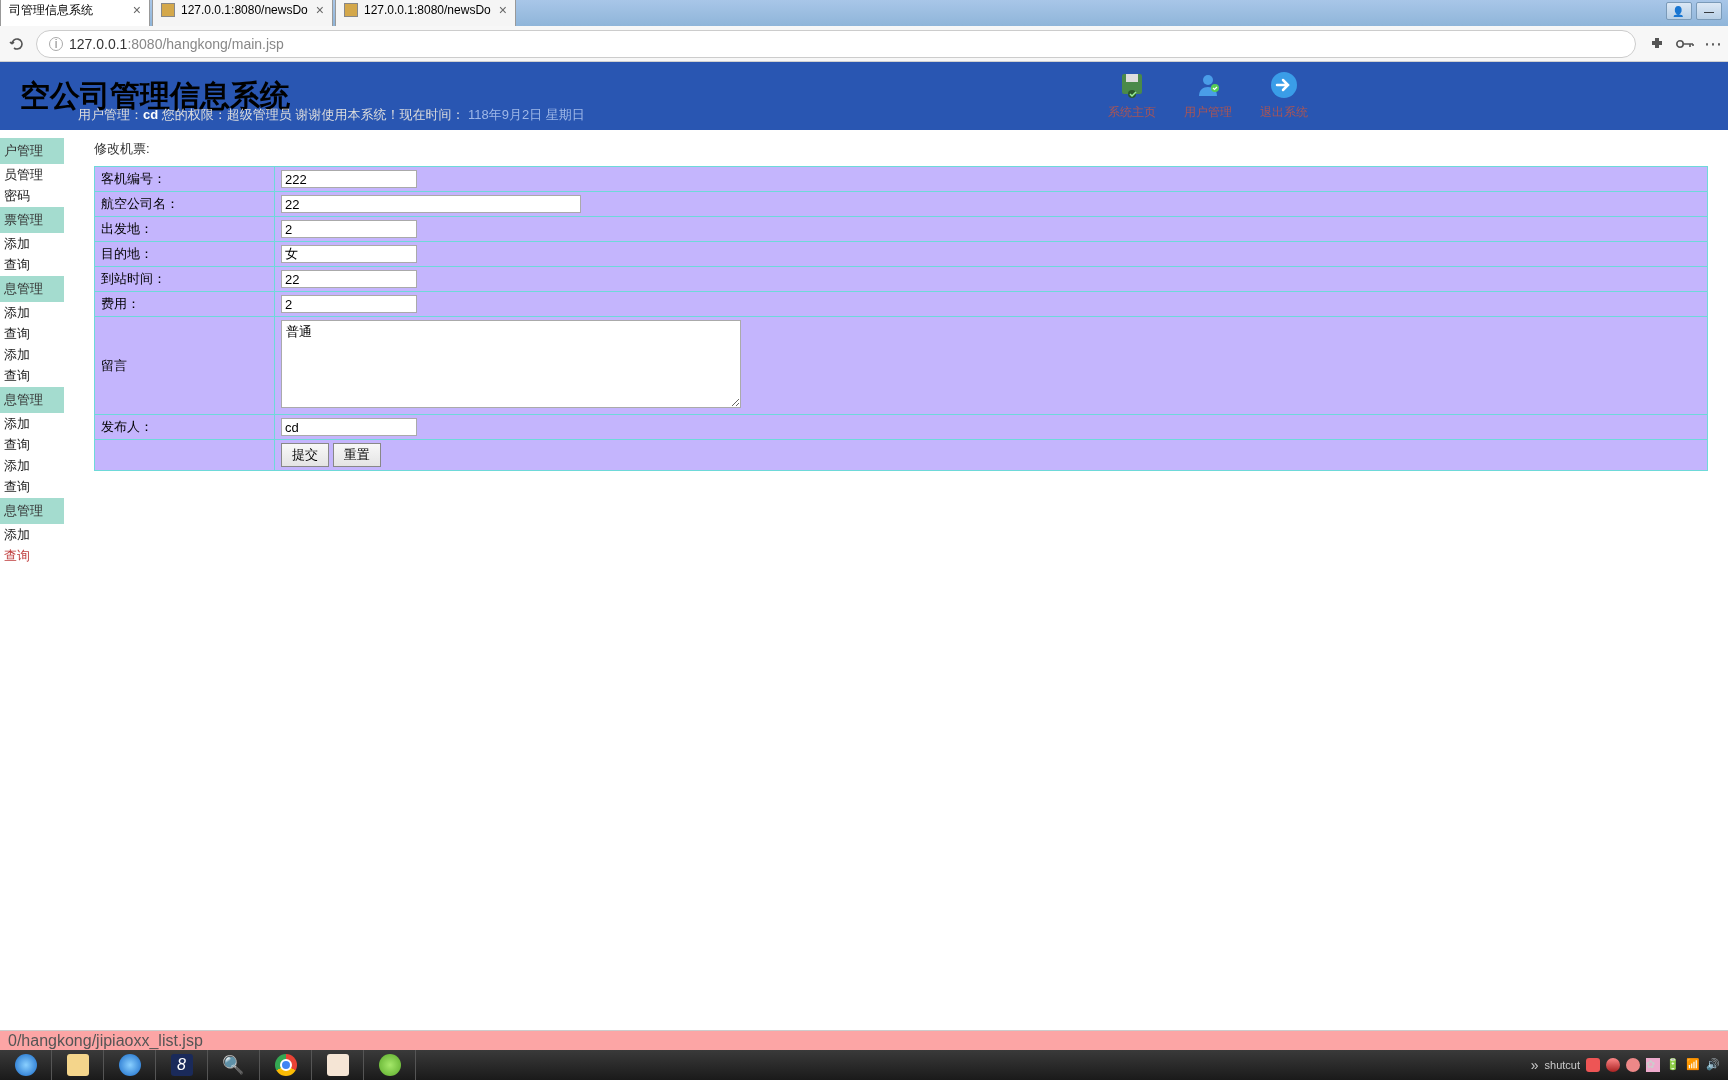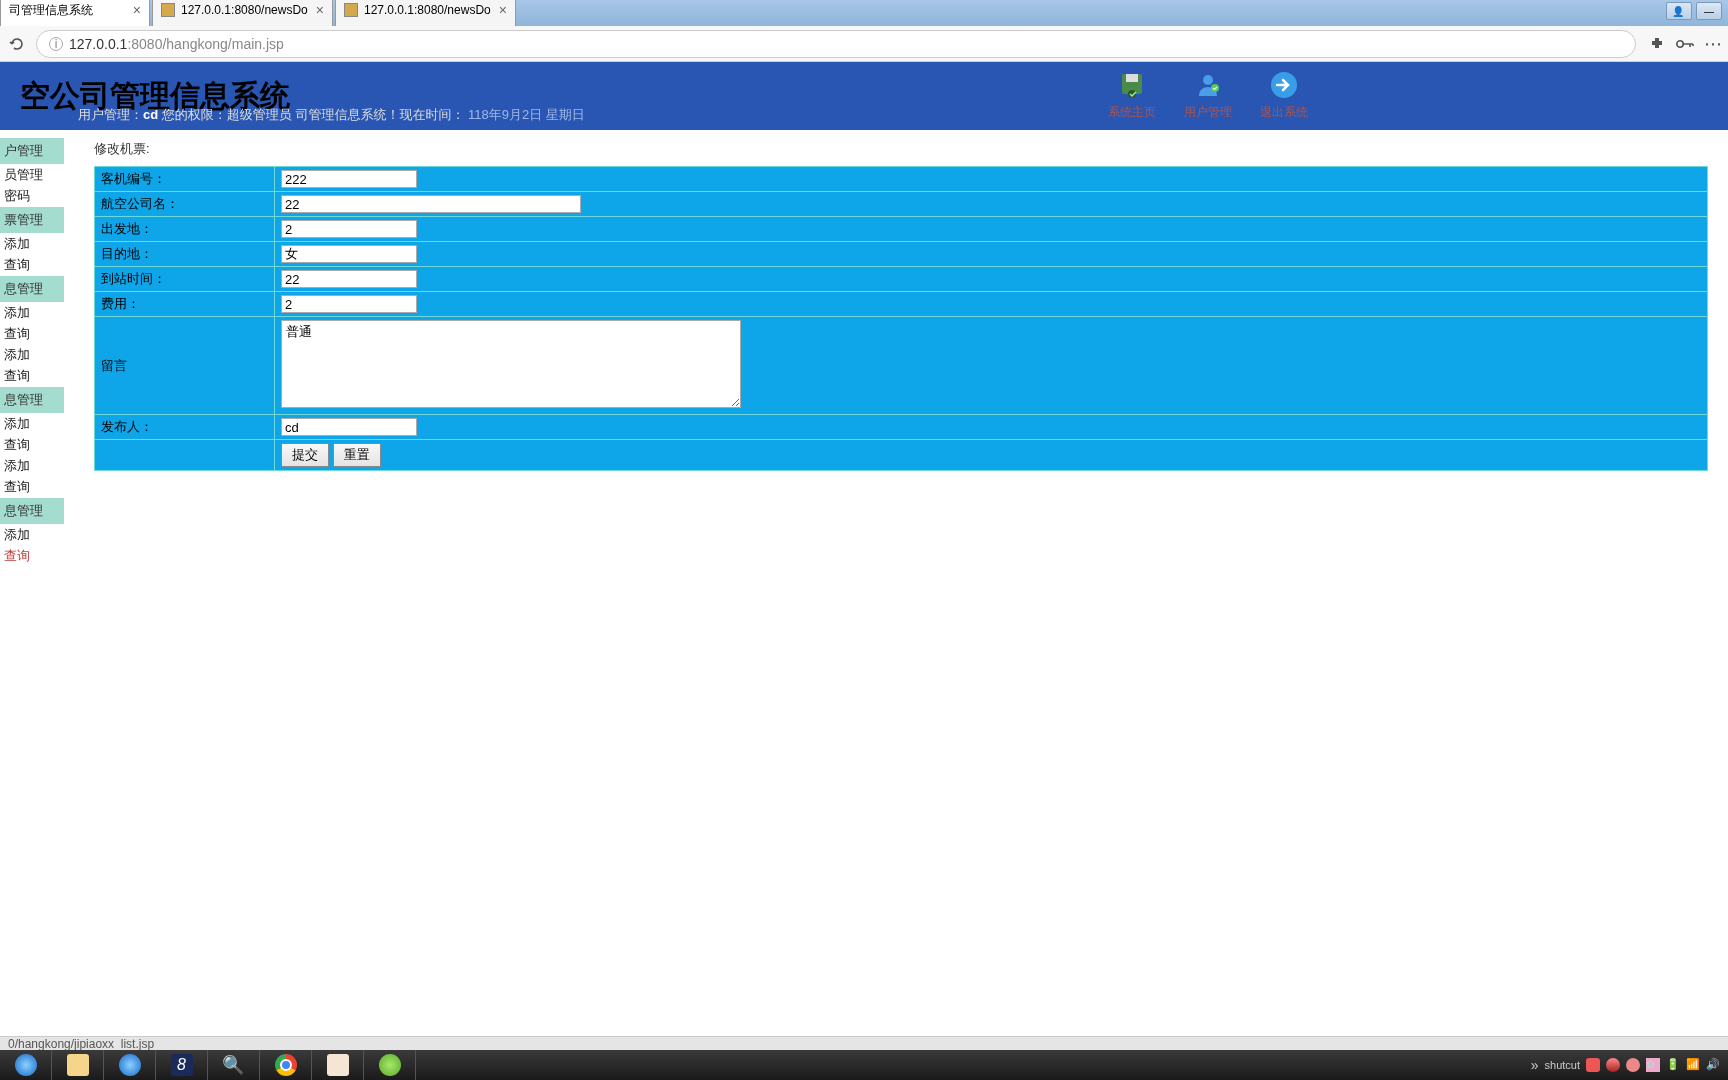--- a/index.html
+++ b/index.html
@@ -33,28 +33,28 @@
     
     .content { display: flex; height: calc(100% - 130px - 30px); }
     .sidebar { width: 64px; background: #fff; padding-top: 8px; }
     .side-cat { height: 26px; background: #a4dccf; font-size: 13px; display: flex; align-items: center; padding-left: 4px; color: #333; }
     .side-item { height: 20px; font-size: 13px; display: flex; align-items: center; padding-left: 4px; color: #222; cursor: pointer; margin: 1px 0; }
     .side-item.active { color: #c04040; }
     
     .main { flex: 1; padding: 10px 20px 10px 30px; }
     .page-title { font-size: 13px; color: #333; margin-bottom: 8px; }
     .form-table { width: 100%; border-collapse: collapse; }
-    .form-table td { border: 1px solid #6ed9d9; padding: 3px 6px; font-size: 13px; vertical-align: middle; background: #0ea5e9; }
+    .form-table td { border: 1px solid #6ed9d9; padding: 3px 6px; font-size: 13px; vertical-align: middle; background: #c4b5fd; }
     .form-table td.label-cell { width: 180px; }
     .form-table input[type="text"] { width: 136px; height: 18px; border: 1px solid #aaa; font-size: 13px; padding: 0 3px; background: #fff; }
     .form-table input.wide { width: 300px; }
     .form-table textarea { width: 460px; height: 88px; border: 1px solid #aaa; font-size: 13px; padding: 2px 4px; resize: both; }
     .btn { padding: 2px 10px; font-size: 13px; background: linear-gradient(#f8f8f8,#e4e4e4); border: 1px solid #888; cursor: pointer; margin-right: 0; }
     
-    .status-bar { position: absolute; bottom: 30px; left: 0; right: 0; height: 14px; background: #e5e5e5; border-top: 1px solid #ccc; font-size: 12px; color: #555; display: flex; align-items: center; padding: 0 8px; }
+    .status-bar { position: absolute; bottom: 30px; left: 0; right: 0; height: 20px; background: #fca5a5; border-top: 1px solid #ccc; font-size: 16px; color: #555; display: flex; align-items: center; padding: 0 8px; }
     
     .taskbar { position: absolute; bottom: 0; left: 0; right: 0; height: 30px; background: linear-gradient(#3a3a3a,#1a1a1a); display: flex; align-items: center; }
     .tb-item { width: 52px; height: 30px; display: flex; align-items: center; justify-content: center; border-right: 1px solid #555; cursor: pointer; }
     .tb-icon { width: 22px; height: 22px; border-radius: 3px; }
     .tray { margin-left: auto; display: flex; align-items: center; gap: 6px; padding-right: 8px; color: #ccc; font-size: 11px; }
     .tray-i { width: 14px; height: 14px; }
   </style>
 </head>
 <body>
 
@@ -103,21 +103,21 @@
           <path stroke="#555" stroke-width="1.6" d="M7 5h10M14 5v3M17 5v2"></path>
         </svg>
     </div>
     <div class="addr-icon" style="font-size:18px">⋯</div>
   </div>
 </div>
 
 <div class="app-header">
   <div class="app-title">空公司管理信息系统</div>
   <div class="status-line">
-    <span>用户管理：</span><span class="u">cd</span><span> 您的权限：超级管理员 司管理信息系统！现在时间：</span><span class="status-date"> 118年9月2日  星期日</span>
+    <span>用户管理：</span><span class="u">cd</span><span> 您的权限：超级管理员 谢谢使用本系统！现在时间：</span><span class="status-date"> 118年9月2日  星期日</span>
   </div>
   <div class="header-actions">
     <div class="ha">
       <div class="ha-icon">
         <svg width="30" height="30" viewBox="0 0 30 30">
             <rect x="5" y="4" width="20" height="20" rx="2" fill="#4a8a4a"></rect>
             <rect x="9" y="4" width="12" height="8" fill="#ddd"></rect>
             <circle cx="15" cy="24" r="4" fill="#2a5a2a"></circle>
             <path d="M13 24l2 2 4-4" stroke="#9e9" stroke-width="1.5" fill="none"></path>
           </svg>

